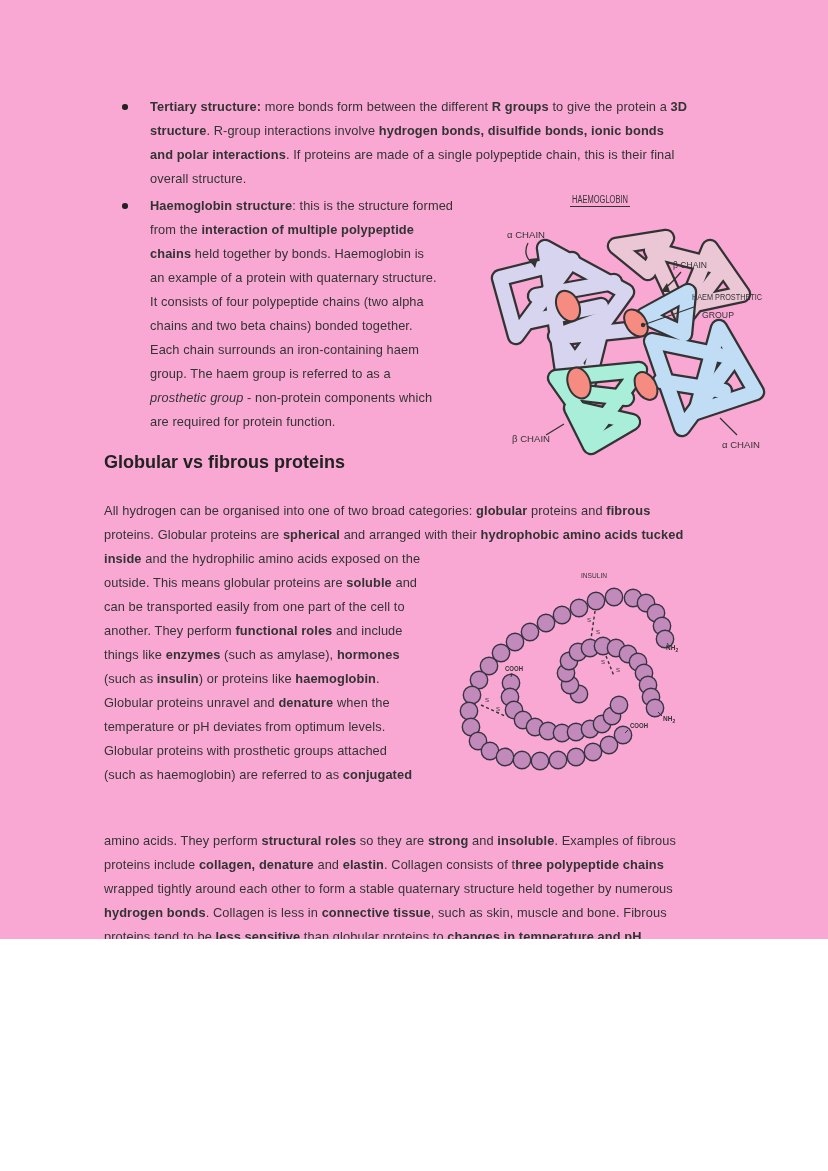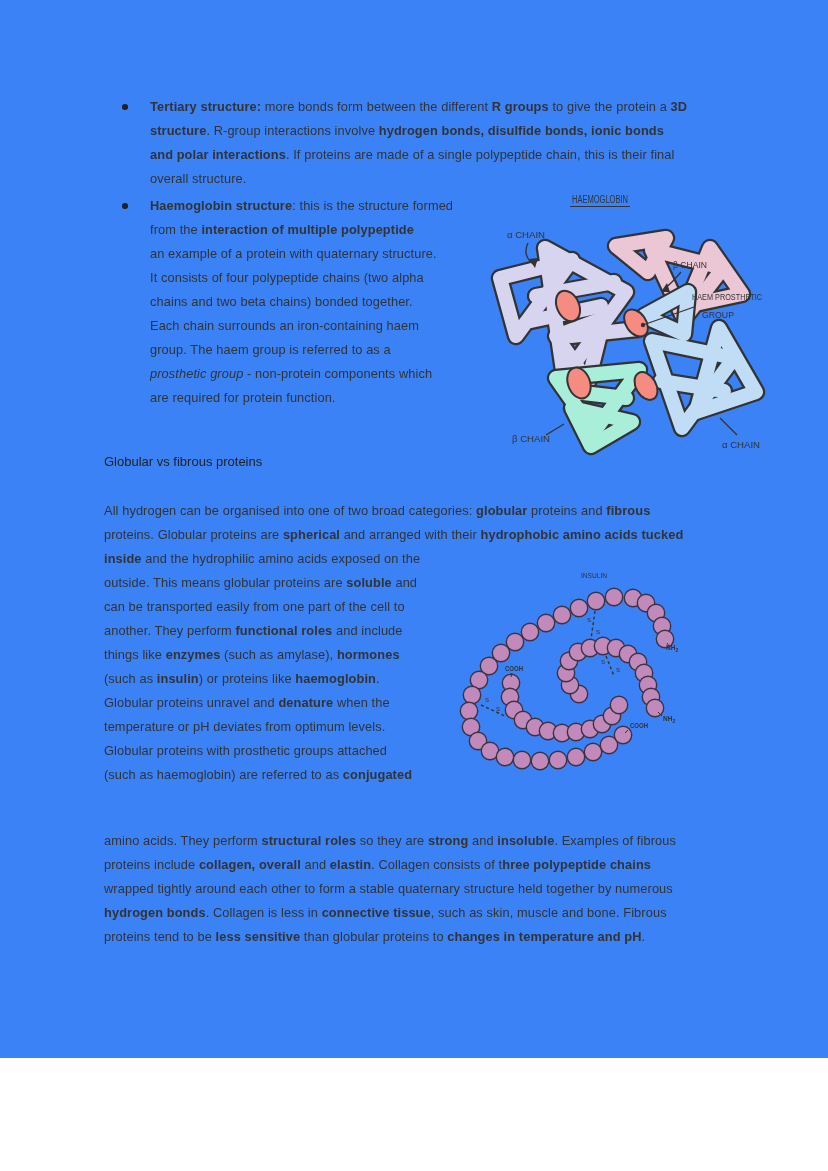--- a/index.html
+++ b/index.html
@@ -1,25 +1,25 @@
 <!DOCTYPE html>
 <html><head>
 <meta charset="utf-8">
 <style>
   html,body{margin:0;padding:0;background:#ffffff;}
-  .page{position:relative;width:828px;height:1058px;background:#3b82f6;overflow:hidden;
+  .page{position:relative;width:828px;height:939px;background:#f9a8d4;overflow:hidden;
         font-family:"Liberation Sans",sans-serif;color:#333;}
   .abs{position:absolute;}
   .tl{white-space:nowrap;line-height:24px;font-size:12.8px;letter-spacing:0.1px;}
   .tl .b{font-weight:700;}
   .tl .i{font-style:italic;margin-top:26px;}
   .bullet-item{position:absolute;}
   .bullet-dot{position:absolute;left:18px;top:9px;width:5.5px;height:5.5px;border-radius:50%;background:#222;}
   .bullet-content{margin-left:46px;}
-  .heading{position:absolute;left:104px;top:450px;font-size:13px;font-weight:400;color:#222;line-height:24px;}
+  .heading{position:absolute;left:104px;top:450px;font-size:18px;font-weight:700;color:#222;line-height:24px;}
   .fig{position:absolute;}
   svg text{font-family:"Liberation Sans",sans-serif;fill:#333;}
   .ribbon{fill:none;stroke-linejoin:round;stroke-linecap:round;}
   .outline{stroke:#333;}
   .ann{stroke:#333;stroke-width:1.3;fill:none;}
 </style>
 </head>
 <body>
 
 <div class="page">
@@ -32,20 +32,21 @@
         <div class="tl"><span class="b">and polar interactions</span><span>. If proteins are made of a single polypeptide chain, this is their final</span></div>
         <div class="tl"><span>overall structure.</span></div>
       </div>
   </div>
 
   <div class="bullet-item" style="left:104px;top:194px;">
     <div class="bullet-dot"></div>
     <div class="bullet-content">
         <div class="tl"><span class="b">Haemoglobin structure</span><span>: this is the structure formed</span></div>
         <div class="tl"><span>from the </span><span class="b">interaction of multiple polypeptide</span></div>
+        <div class="tl"><span class="b">chains</span><span> held together by bonds. Haemoglobin is</span></div>
         <div class="tl"><span>an example of a protein with quaternary structure.</span></div>
         <div class="tl"><span>It consists of four polypeptide chains (two alpha</span></div>
         <div class="tl"><span>chains and two beta chains) bonded together.</span></div>
         <div class="tl"><span>Each chain surrounds an iron-containing haem</span></div>
         <div class="tl"><span>group. The haem group is referred to as a</span></div>
         <div class="tl"><span class="i">prosthetic group</span><span> - non-protein components which</span></div>
         <div class="tl"><span>are required for protein function.</span></div>
       </div>
   </div>
 
@@ -257,19 +258,19 @@
         <line x1="62" y1="115" x2="61" y2="119"></line>
         <line x1="178" y1="172" x2="175" y2="175"></line>
         <line x1="217" y1="85" x2="219" y2="88"></line>
         <line x1="208" y1="154" x2="212" y2="158"></line>
       </g>
     </svg>
   </div>
 
   <div class="abs" style="left:104px;top:829px;">
       <div class="tl"><span>amino acids. They perform </span><span class="b">structural roles</span><span> so they are </span><span class="b">strong</span><span> and </span><span class="b">insoluble</span><span>. Examples of fibrous</span></div>
-      <div class="tl"><span>proteins include </span><span class="b">collagen, overall</span><span> and </span><span class="b">elastin</span><span>. Collagen consists of t</span><span class="b">hree polypeptide chains</span></div>
+      <div class="tl"><span>proteins include </span><span class="b">collagen, denature</span><span> and </span><span class="b">elastin</span><span>. Collagen consists of t</span><span class="b">hree polypeptide chains</span></div>
       <div class="tl"><span>wrapped tightly around each other to form a stable quaternary structure held together by numerous</span></div>
       <div class="tl"><span class="b">hydrogen bonds</span><span>. Collagen is less in </span><span class="b">connective tissue</span><span>, such as skin, muscle and bone. Fibrous</span></div>
       <div class="tl"><span>proteins tend to be </span><span class="b">less sensitive</span><span> than globular proteins to </span><span class="b">changes in temperature and pH</span><span>.</span></div>
     </div>
 
 </div>
 
 </body></html>

